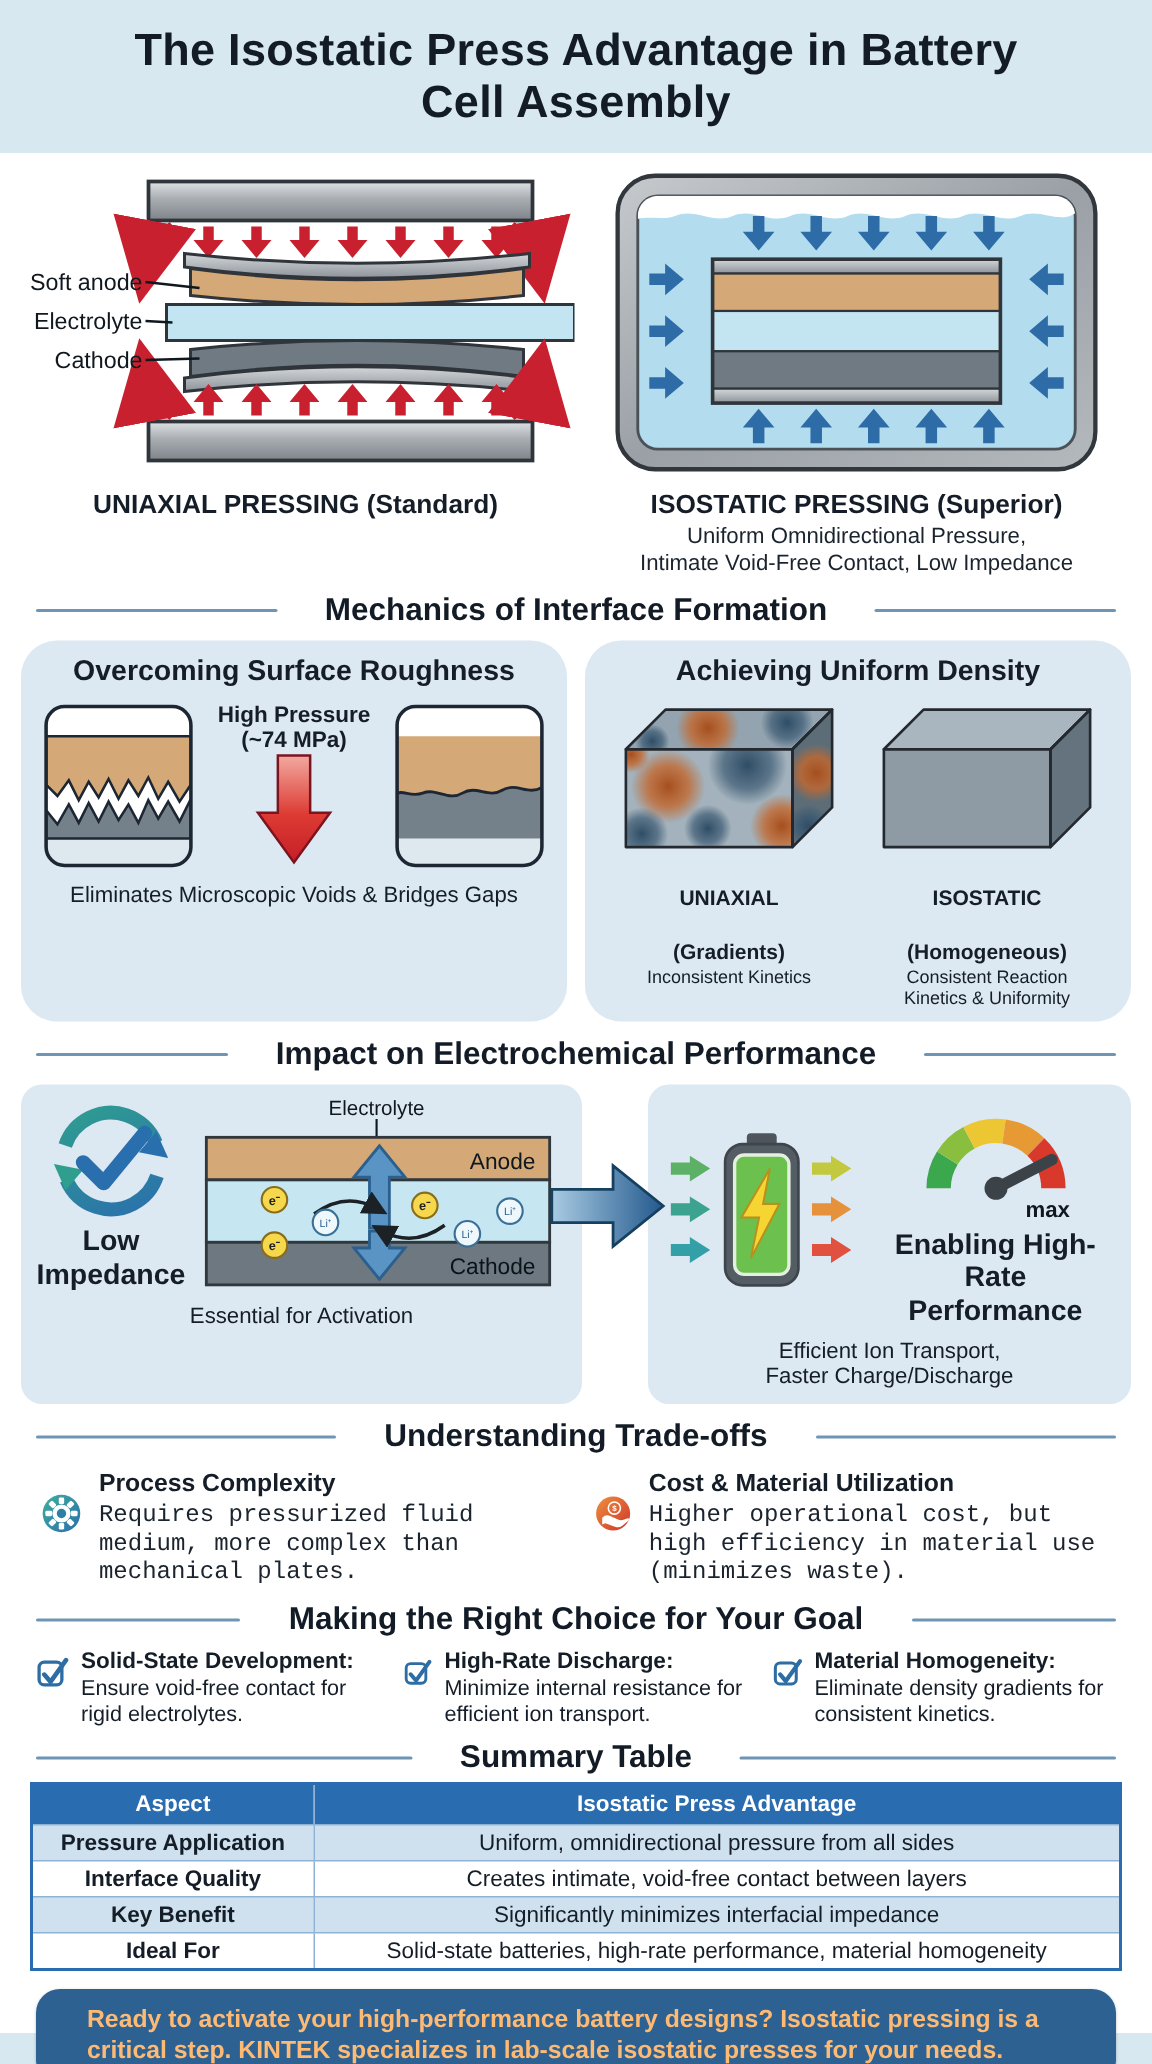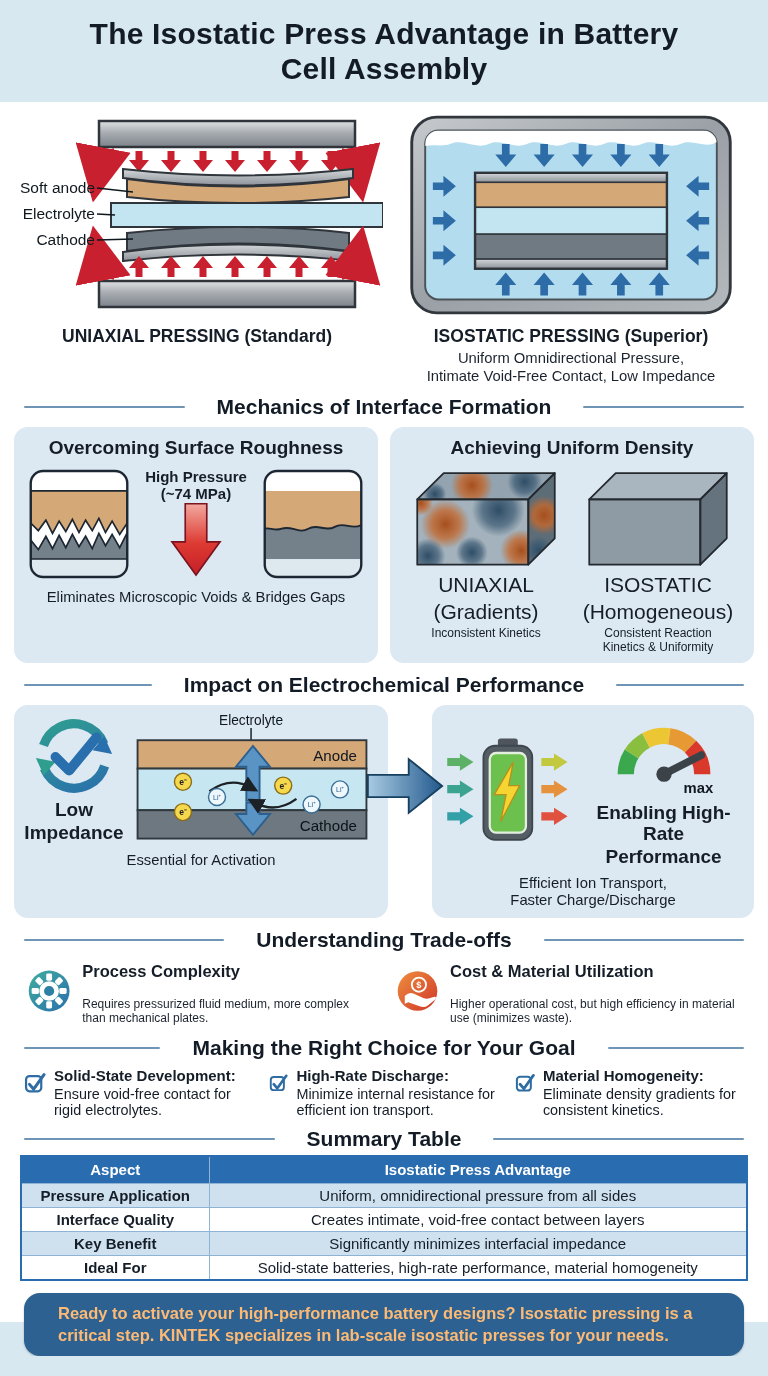--- a/index.html
+++ b/index.html
@@ -19,46 +19,46 @@
   .press-col{flex:1;display:flex;flex-direction:column;align-items:center;}
   .press-fig{height:214px;display:flex;align-items:center;justify-content:center;}
   .press-title{font-weight:bold;font-size:17.5px;margin-top:4px;}
   .press-sub{font-size:14.8px;line-height:1.22;text-align:center;color:#1b242e;margin-top:2px;}
   
   .section-head{display:flex;align-items:center;gap:32px;margin:10px 24px 8px;}
   .section-head .line{flex:1;height:2px;background:#6e95b5;border-radius:2px;}
   .section-head .txt{font-size:21px;font-weight:bold;white-space:nowrap;color:#131c26;}
   
   .cards-row{display:flex;gap:12px;padding:0 14px;}
-  .card{background:#dce8f2;border-radius:14px;flex:1;padding:8px 10px 9px;}
+  .card{background:#dce8f2;border-radius:24px;flex:1;padding:8px 10px 9px;}
   .card-heading{text-align:center;font-weight:bold;font-size:19px;margin:2px 0 7px;}
   .rough-content{display:flex;align-items:center;justify-content:space-between;padding:0 2px;}
   .rough-mid{display:flex;flex-direction:column;align-items:center;width:118px;}
   .rough-mid .hp{font-weight:bold;font-size:15px;line-height:1.15;text-align:center;}
   .card-caption{text-align:center;font-size:14.8px;margin-top:7px;line-height:1.15;}
   .density-content{display:flex;justify-content:space-around;text-align:center;}
   .density-col{display:flex;flex-direction:column;align-items:center;width:50%;}
-  .density-label{font-weight:normal;font-size:21px;line-height:1.15;margin-top:3px;}
+  .density-label{font-weight:bold;font-size:14px;line-height:1.15;margin-top:20px;}
   .density-cap{font-size:12px;line-height:1.12;margin-top:3px;}
   
   .impact-row{display:flex;gap:44px;padding:0 14px;position:relative;}
   .impact-card{background:#dce8f2;border-radius:14px;padding:8px 8px 9px;}
   .impact-left{width:358px;}
   .impact-right{flex:1;}
   .impact-left-content{display:flex;align-items:center;gap:4px;}
   .imp-icon-col{display:flex;flex-direction:column;align-items:center;width:104px;}
   .imp-head{font-weight:bold;font-size:19px;line-height:1.1;text-align:center;margin-top:2px;}
   .impact-right-content{display:flex;align-items:center;justify-content:space-around;}
   .imp-right-col{display:flex;flex-direction:column;align-items:center;}
   .big-arrow{position:absolute;left:366px;top:46px;z-index:3;}
   
   .tradeoffs-row{display:flex;gap:26px;padding:2px 28px 0;}
   .tradeoff{display:flex;gap:12px;flex:1;align-items:flex-start;}
   .tradeoff-text .t{font-weight:bold;font-size:16.5px;line-height:1.15;}
-  .tradeoff-text .d{font-size:12px;line-height:1.2;margin-top:16px;color:#1b242e;}
+  .tradeoff-text .d{font-size:16px;line-height:1.2;margin-top:2px;color:#1b242e;font-family:Liberation Mono, monospace;}
   
   .choices-row{display:flex;gap:16px;padding:0 24px;}
   .choice{display:flex;gap:8px;flex:1;align-items:flex-start;}
   .choice-text .t{font-weight:bold;font-size:15px;line-height:1.12;}
   .choice-text .d{font-size:14.4px;line-height:1.16;margin-top:1px;}
   
   table.summary{border-collapse:collapse;margin:2px 20px 0;width:728px;font-size:15px;table-layout:fixed;}
   table.summary th,table.summary td{border:1px solid #8fb3d4;text-align:center;padding:3px 6px;}
   table.summary{border:2px solid #2a6cb0;}
   table.summary th{background:#2a6cb0;color:#ffffff;font-weight:bold;height:20px;}

